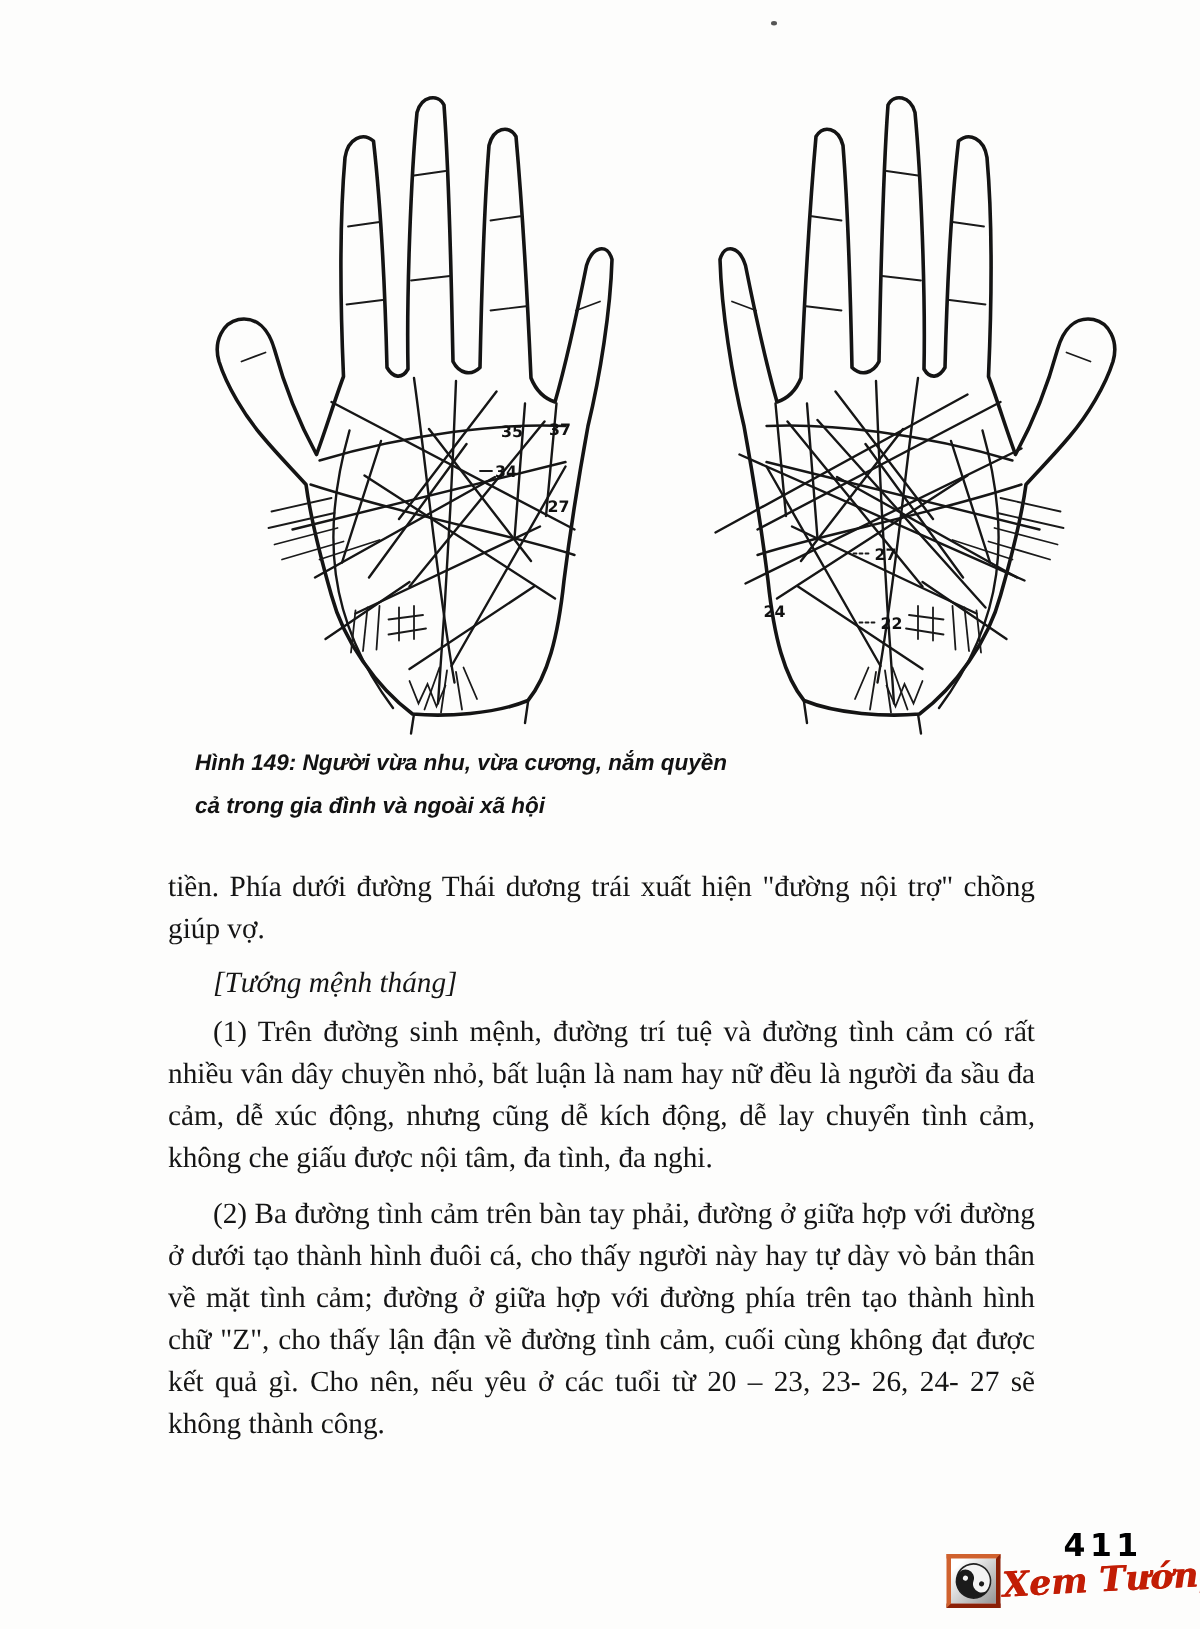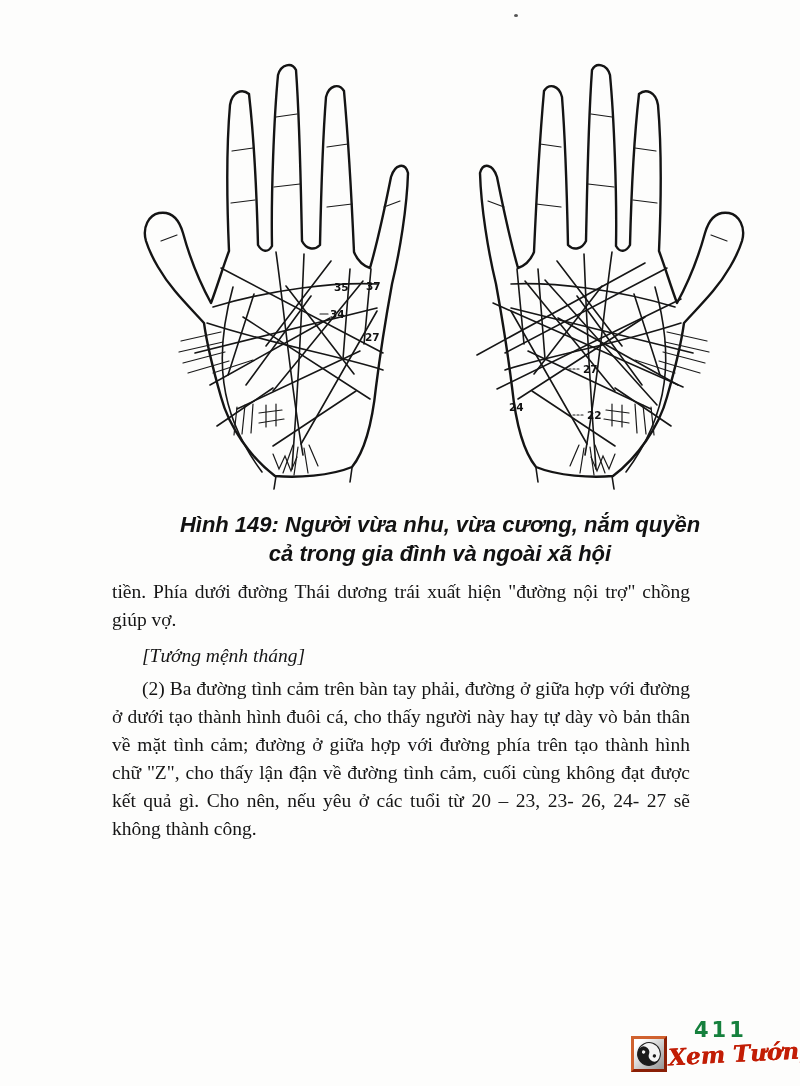--- a/index.html
+++ b/index.html
@@ -6,40 +6,40 @@
   body{
     width:800px;height:1086px;position:relative;
     background:#fdfdfc;overflow:hidden;
     font-family:"Liberation Serif", serif;color:#151515;
   }
   .speck{position:absolute;left:514px;top:14px;width:4px;height:3px;background:#555;border-radius:50%;}
   
   figure{margin:0;}
   .hands{position:absolute;left:125px;top:55px;width:630px;height:435px;}
   .caption{
-    position:absolute;left:130px;top:510px;width:620px;
-    text-align:center;font-family:"Liberation Sans", sans-serif;
-    font-weight:bold;font-style:italic;font-size:22px;line-height:29px;color:#121212;
+    position:absolute;left:130px;top:494px;width:620px;
+    font-family:"Liberation Sans", sans-serif;
+    font-weight:bold;font-style:italic;font-size:15px;line-height:29px;color:#121212;
   }
   
   .bodytext{
     position:absolute;left:112px;top:578px;width:578px;
     font-size:19.5px;line-height:28px;text-align:justify;
   }
   .bodytext p{margin:0;font-family:Liberation Serif, serif;}
   .p-cont{margin-bottom:8px !important;}
   .p-subject{font-weight:bold;font-style:italic;text-indent:30px;margin-bottom:4px !important;}
   .p-section{font-style:italic;text-indent:30px;margin-bottom:5px !important;}
   .p-ind{text-indent:30px;}
   .p-one{margin-bottom:9px !important;}
   
   .pagenum{
-    position:absolute;left:694px;top:1018px;
+    position:absolute;left:709px;top:1018px;
     font-family:"DejaVu Sans", sans-serif;font-weight:bold;
-    font-size:21px;letter-spacing:3px;color:#15803d;
+    font-size:21px;letter-spacing:3px;color:#000000;
   }
   .logo-box{
     position:absolute;left:631px;top:1036px;width:36px;height:36px;box-sizing:border-box;
     border:3px solid;border-color:#d0622f #8a1f06 #8a1f06 #d0622f;
     background:linear-gradient(135deg,#ffffff 15%,#9a9a9a 95%);
     display:flex;align-items:center;justify-content:center;
   }
   .brand{
     position:absolute;left:668px;top:1040px;width:132px;
     font-family:"DejaVu Serif", serif;font-style:italic;font-weight:bold;
@@ -172,20 +172,21 @@
 
     <figcaption class="caption">
       <div>Hình 149: Người vừa nhu, vừa cương, nắm quyền</div>
       <div>cả trong gia đình và ngoài xã hội</div>
     </figcaption>
   </figure>
 
   <main class="bodytext">
     <p class="p-cont">tiền. Phía dưới đường Thái dương trái xuất hiện "đường nội trợ" chồng giúp vợ.</p>
     <p class="p-section">[Tướng mệnh tháng]</p>
+    <p class="p-ind p-one">(1) Trên đường sinh mệnh, đường trí tuệ và đường tình cảm có rất nhiều vân dây chuyền nhỏ, bất luận là nam hay nữ đều là người đa sầu đa cảm, dễ xúc động, nhưng cũng dễ kích động, dễ lay chuyển tình cảm, không che giấu được nội tâm, đa tình, đa nghi.</p>
     <p class="p-ind">(2) Ba đường tình cảm trên bàn tay phải, đường ở giữa hợp với đường ở dưới tạo thành hình đuôi cá, cho thấy người này hay tự dày vò bản thân về mặt tình cảm; đường ở giữa hợp với đường phía trên tạo thành hình chữ "Z", cho thấy lận đận về đường tình cảm, cuối cùng không đạt được kết quả gì. Cho nên, nếu yêu ở các tuổi từ 20 – 23, 23- 26, 24- 27 sẽ không thành công.</p>
   </main>
 
   <div class="pagenum">411</div>
 
   <div class="logo-box">
     <svg viewBox="0 0 40 40" width="26" height="26">
       <g transform="rotate(110 20 20)">
         <circle cx="20" cy="20" r="17.5" fill="#f4f4f4" stroke="#222" stroke-width="1.6"></circle>
         <path d="M20,2.5 a17.5,17.5 0 0 1 0,35 a8.75,8.75 0 0 1 0,-17.5 a8.75,8.75 0 0 0 0,-17.5 z" fill="#1b1b1b"></path>

